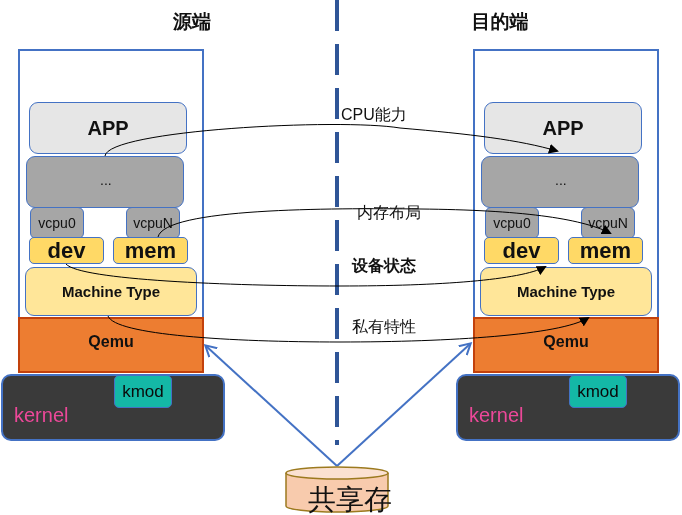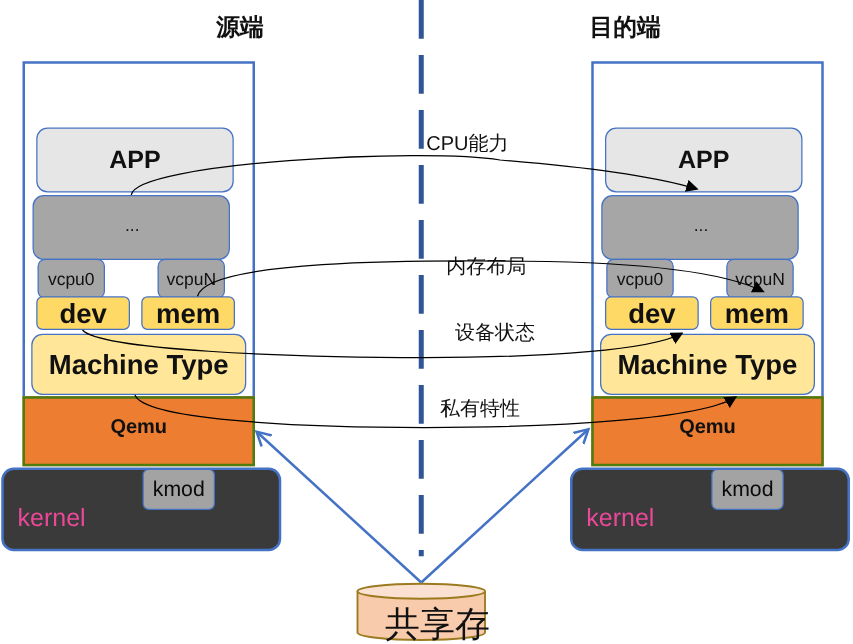--- a/index.html
+++ b/index.html
@@ -13,27 +13,27 @@
          font-size: 20px; font-weight: bold; margin-top: 32px; }
   .vcpu-group { background: #a6a6a6; border: 1.5px solid #4472c4; border-radius: 9px; }
   .vcpu { background: #a6a6a6; border: 1.5px solid #4472c4; border-radius: 6px;
           display: flex; align-items: center; justify-content: center; font-size: 14px; margin-top: 40px; }
   .dots { font-size: 14px; }
   .chip { background: #ffd966; border: 1.5px solid #4472c4; border-radius: 5px;
           display: flex; align-items: center; justify-content: center;
           font-size: 22px; font-weight: bold; }
   .mtype { background: #ffe699; border: 1.5px solid #4472c4; border-radius: 9px;
            display: flex; align-items: center; justify-content: center;
-           font-size: 22px; font-weight: bold; }
-  .qemu { background: #ed7d31; border: 2px solid #4d7c0f;
+           font-size: 15px; font-weight: bold; }
+  .qemu { background: #ed7d31; border: 2px solid #c2410c;
           display: flex; justify-content: center; padding-top: 14px;
           font-size: 16px; font-weight: bold; }
   .kernel { background: #3a3a3a; border: 2px solid #4472c4; border-radius: 10px; }
   .kernel-label { font-size: 20px; color: #ec4899; }
-  .kmod { background: #a3a3a3; border: 1.5px solid #4472c4; border-radius: 5px;
+  .kmod { background: #14b8a6; border: 1.5px solid #4472c4; border-radius: 5px;
           display: flex; align-items: center; justify-content: center;
           font-size: 17px; color: #0a0a0a; }
   .flow-label { font-size: 16px; white-space: nowrap; }
   svg.overlay { position: absolute; left: 0; top: 0; pointer-events: none; }
   .storage-label { font-size: 28px; font-weight: normal; text-align: right; width: 110px; }
 </style>
 </head>
 <body>
 
 <div class="abs title" style="left:132px; top:9px;">源端</div>
@@ -101,16 +101,16 @@
   <line x1="337" y1="466" x2="470" y2="344" stroke="#4472c4" stroke-width="2" marker-end="url(#arrowBlue)"></line>
 
   <g>
     <path d="M286,473 L286,506 A51,6 0 0 0 388,506 L388,473" fill="#f8cbad" stroke="#9c7a1f" stroke-width="1.5"></path>
     <ellipse cx="337" cy="473" rx="51" ry="6" fill="#fbe1d1" stroke="#9c7a1f" stroke-width="1.5"></ellipse>
   </g>
 </svg>
 
 <div class="abs flow-label" style="left:341px; top:105px;">CPU能力</div>
 <div class="abs flow-label" style="left:357px; top:180px;margin-top:23px;">内存布局</div>
-<div class="abs flow-label" style="left:364px; top:256px;">设备状态</div>
+<div class="abs flow-label" style="left:352px; top:256px;font-weight:bold;">设备状态</div>
 <div class="abs flow-label" style="left:352px; top:317px;">私有特性</div>
 
 <div class="abs storage-label" style="left:282px; top:481px;">共享存储</div>
 
 </body></html>

